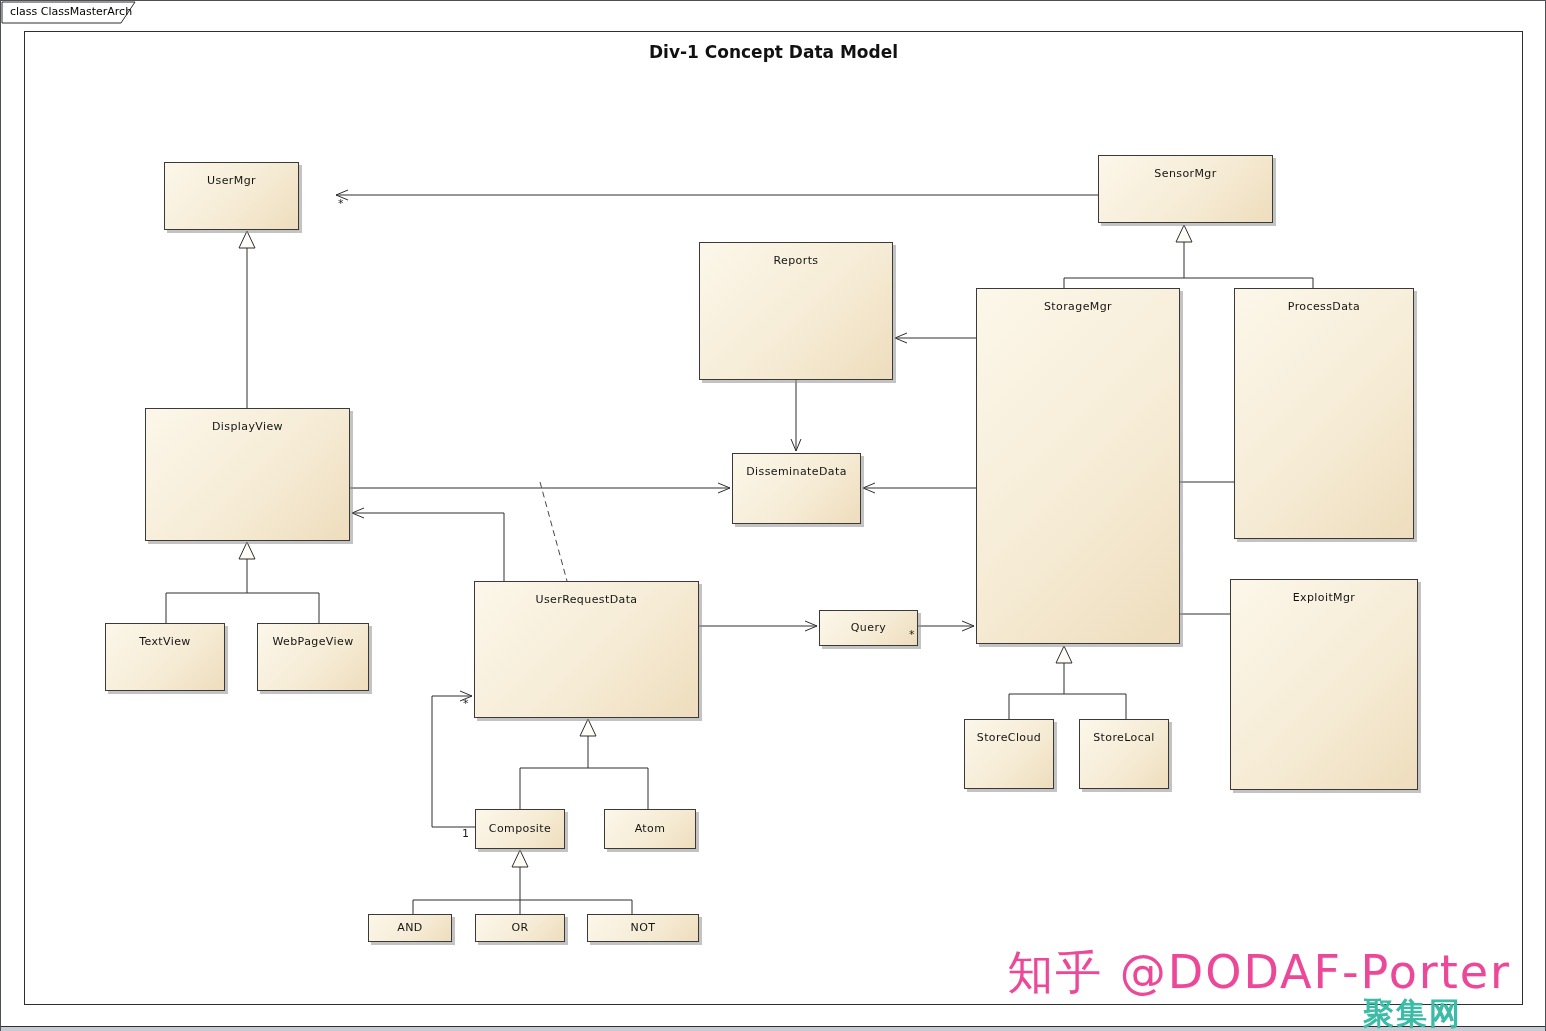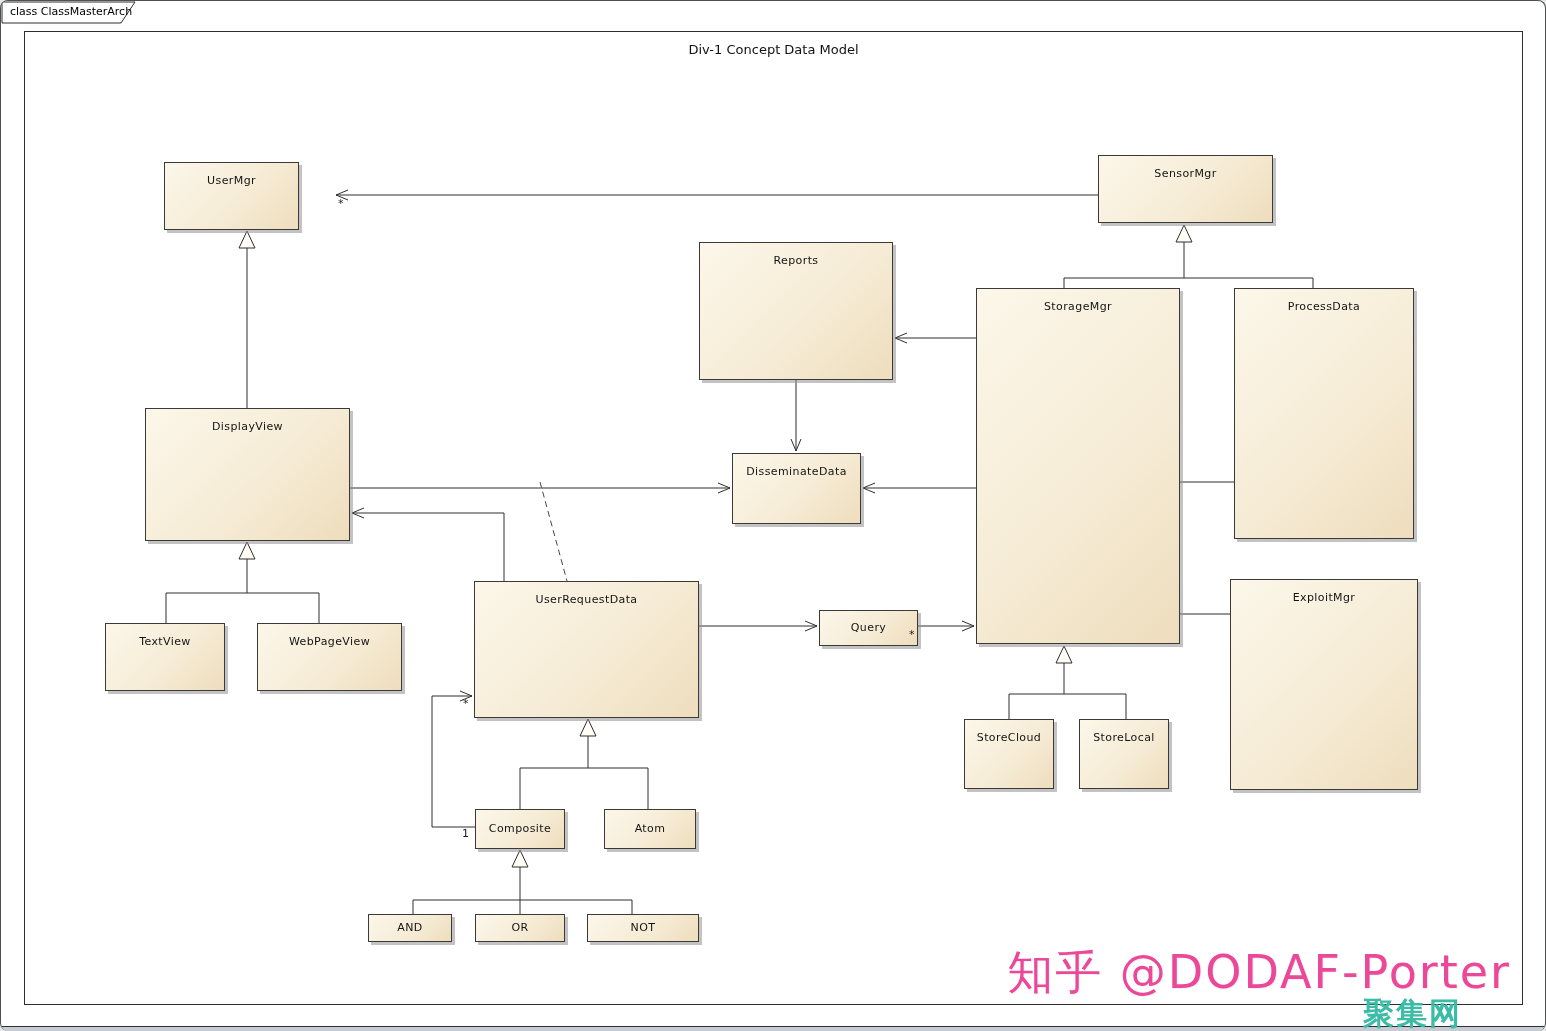--- a/index.html
+++ b/index.html
@@ -1,24 +1,24 @@
 <!DOCTYPE html>
 <html><head>
 <meta charset="utf-8">
 <style>
   html,body{margin:0;padding:0;background:#e9e9e9;font-family:"DejaVu Sans","Liberation Sans",sans-serif;}
   #canvas{position:relative;width:1546px;height:1031px;background:#ffffff;overflow:hidden;
-          border-left:1px solid #4c4f55;border-right:1px solid #4c4f55;border-top:1px solid #4c4f55;box-sizing:border-box;border-radius:8px;}
+          border-left:1px solid #4c4f55;border-right:1px solid #4c4f55;border-top:1px solid #4c4f55;box-sizing:border-box;}
   #bottom-strip{position:absolute;left:0;right:0;bottom:0;height:4px;background:#c7cbd3;}
   #bottom-border{position:absolute;left:0;right:0;bottom:4px;height:1px;background:#2f2f2f;}
   #diagram-frame{position:absolute;left:23px;top:30px;width:1499px;height:974px;border:1px solid #2e2e2e;box-sizing:border-box;}
   #frame-tab-shape{position:absolute;left:0;top:0;}
   #frame-tab-label{position:absolute;left:9px;top:4px;font-size:11px;color:#000;white-space:nowrap;}
   #diagram-title{position:absolute;left:23px;top:41px;width:1499px;text-align:center;
-                 font-size:13px;font-weight:normal;color:#111;}
+                 font-size:17px;font-weight:bold;color:#111;}
   #connector-layer{position:absolute;left:0;top:0;z-index:1;}
   .uml-box{position:absolute;z-index:2;box-sizing:border-box;border:1px solid #3b3a38;
            background:linear-gradient(135deg,#fcf7ea 0%,#f6ecd6 55%,#eeddbd 100%);
            box-shadow:3px 3px 0 rgba(145,145,145,0.55);font-size:11px;color:#141414;}
   .uml-box .box-label{position:absolute;left:0;right:0;text-align:center;letter-spacing:.4px;}
   .uml-box.top-label .box-label{top:11px;}
   .uml-box.center-label .box-label{top:50%;transform:translateY(-54%);}
   .mult{position:absolute;z-index:3;font-size:11px;color:#1c1c1c;}
   #watermark-author{position:absolute;z-index:4;right:34px;top:941px;font-size:46px;color:#d2d2d2;
                     letter-spacing:2px;white-space:nowrap;text-shadow:1px 1px 0 #f2f2f2;}
@@ -162,21 +162,21 @@
   </div>
   <div class="uml-box top-label" style="left:1233px;top:287px;width:180px;height:251px;">
     <div class="box-label">ProcessData</div>
   </div>
   <div class="uml-box top-label" style="left:731px;top:452px;width:129px;height:71px;">
     <div class="box-label">DisseminateData</div>
   </div>
   <div class="uml-box top-label" style="left:104px;top:622px;width:120px;height:68px;">
     <div class="box-label">TextView</div>
   </div>
-  <div class="uml-box top-label" style="left:256px;top:622px;width:145px;height:68px;">
+  <div class="uml-box top-label" style="left:256px;top:622px;width:112px;height:68px;">
     <div class="box-label">WebPageView</div>
   </div>
   <div class="uml-box top-label" style="left:473px;top:580px;width:225px;height:137px;">
     <div class="box-label">UserRequestData</div>
   </div>
   <div class="uml-box center-label" style="left:818px;top:609px;width:99px;height:36px;">
     <div class="box-label">Query</div>
   </div>
   <div class="uml-box top-label" style="left:1229px;top:578px;width:188px;height:211px;">
     <div class="box-label">ExploitMgr</div>

